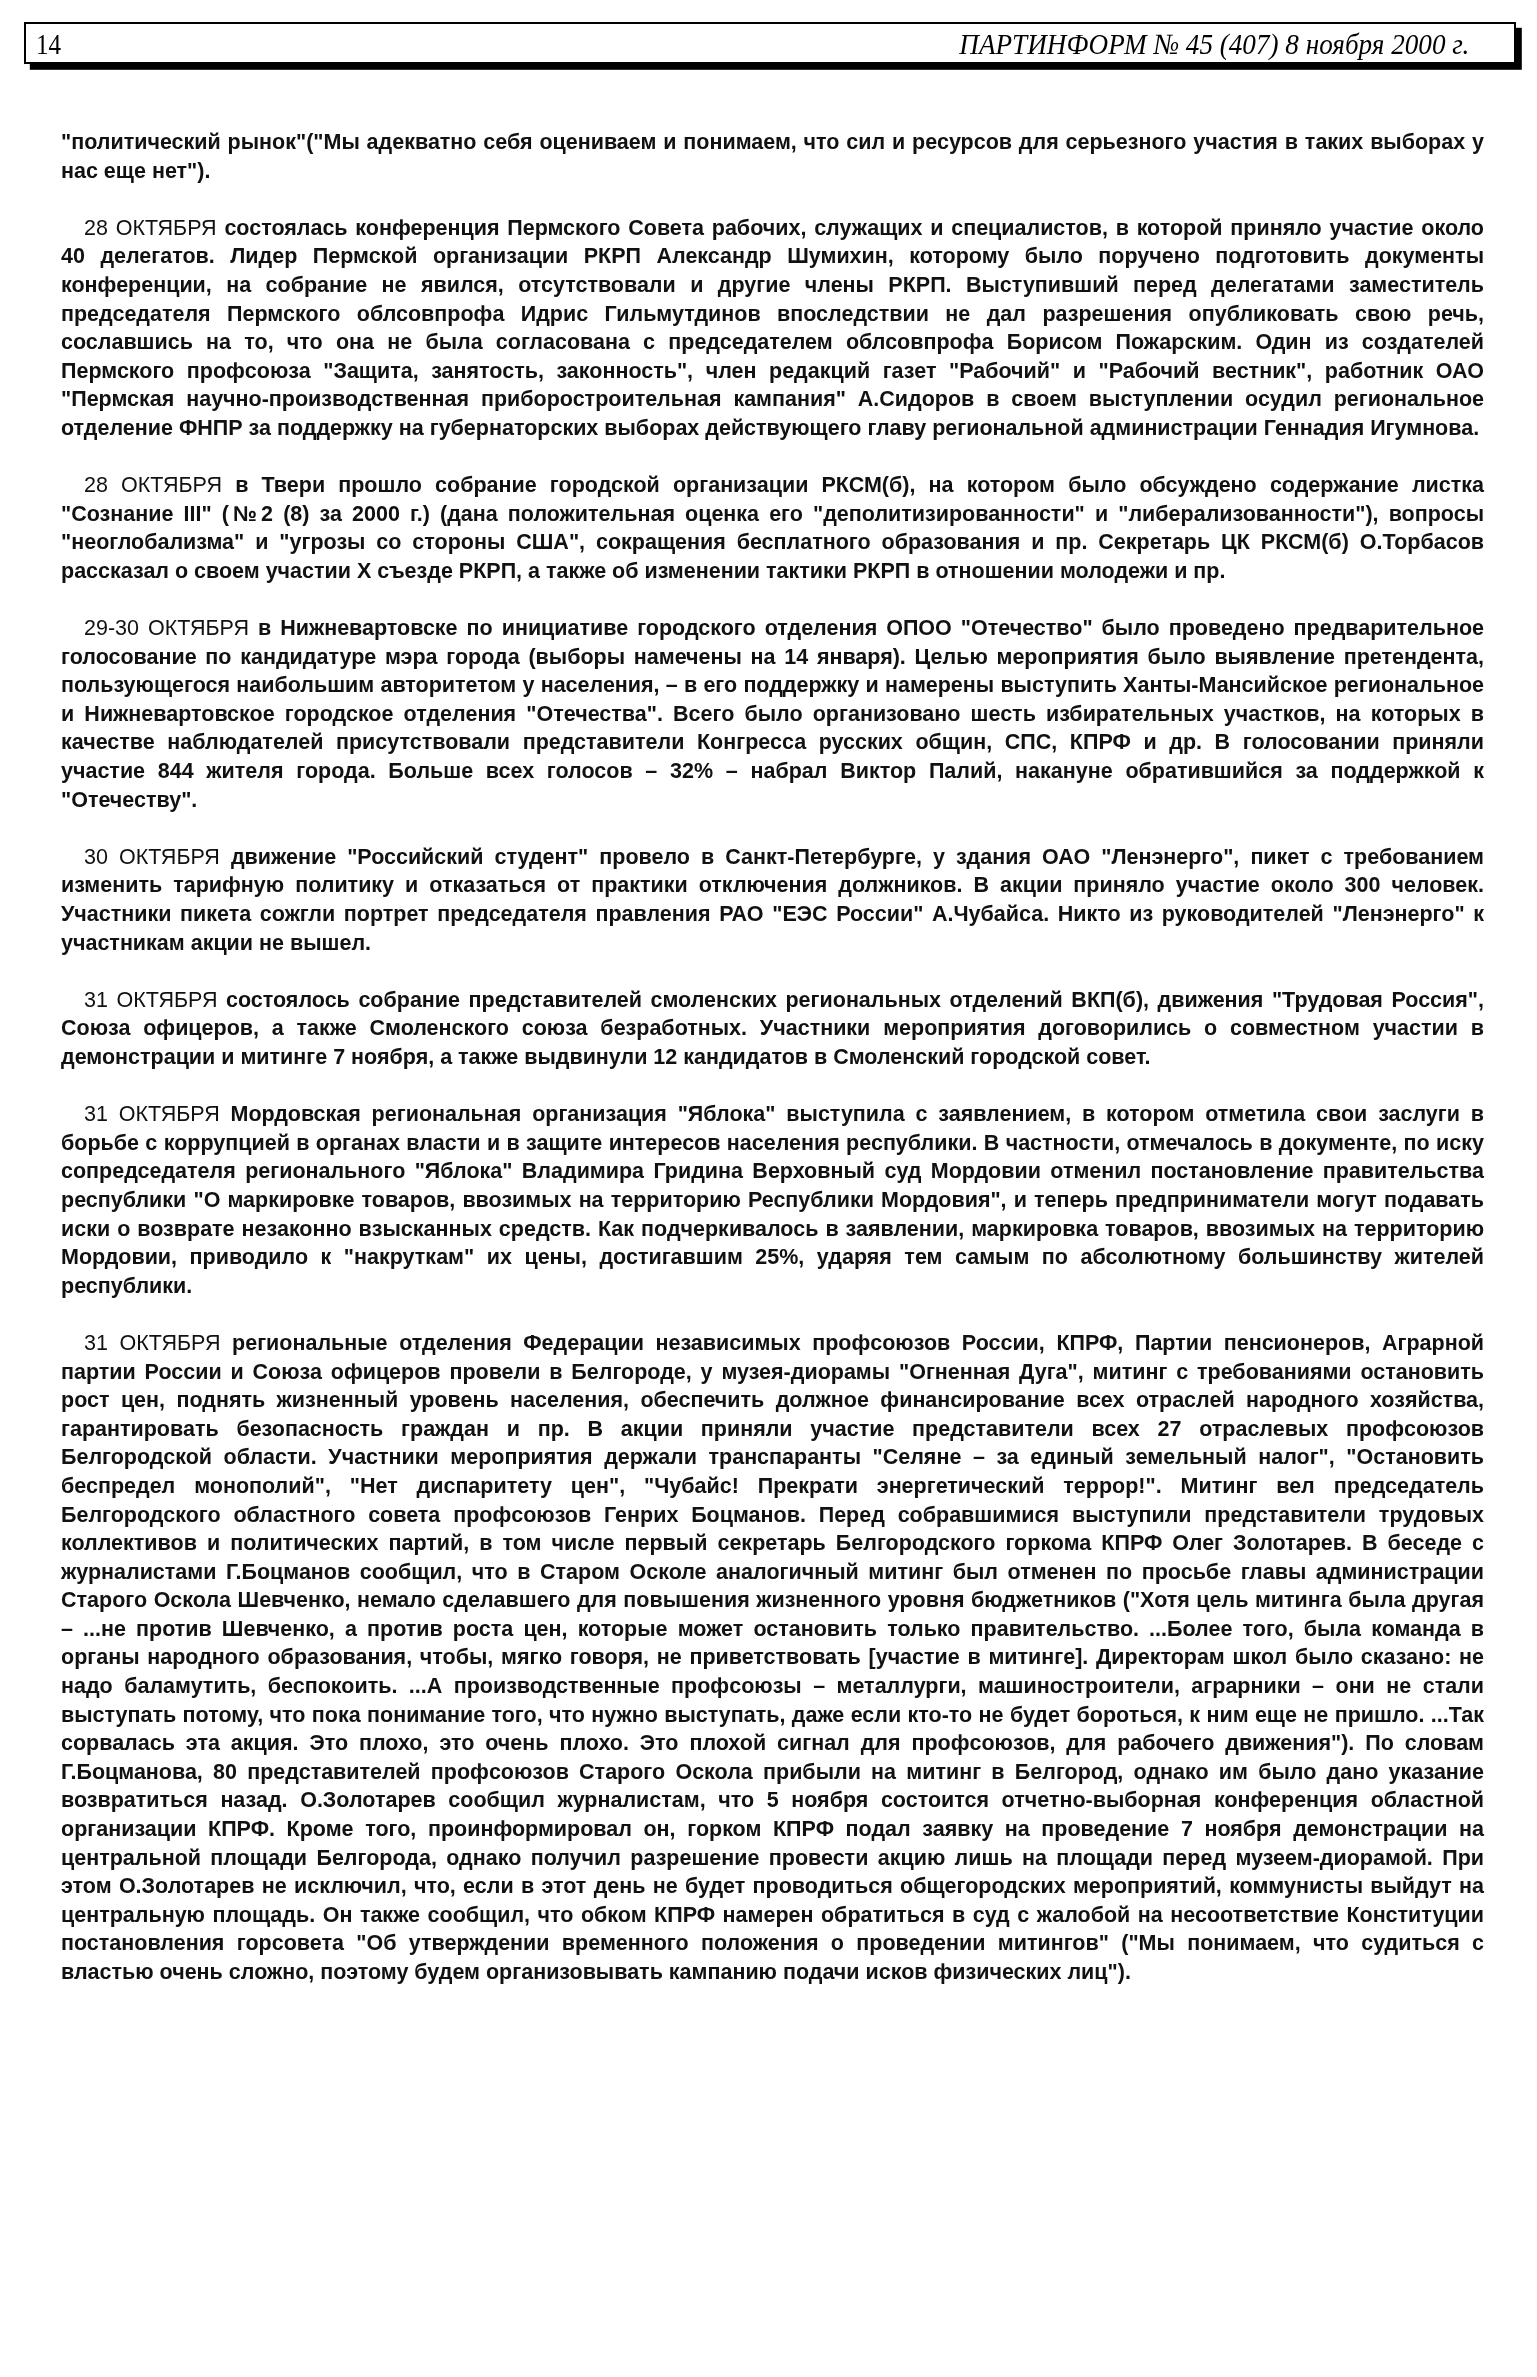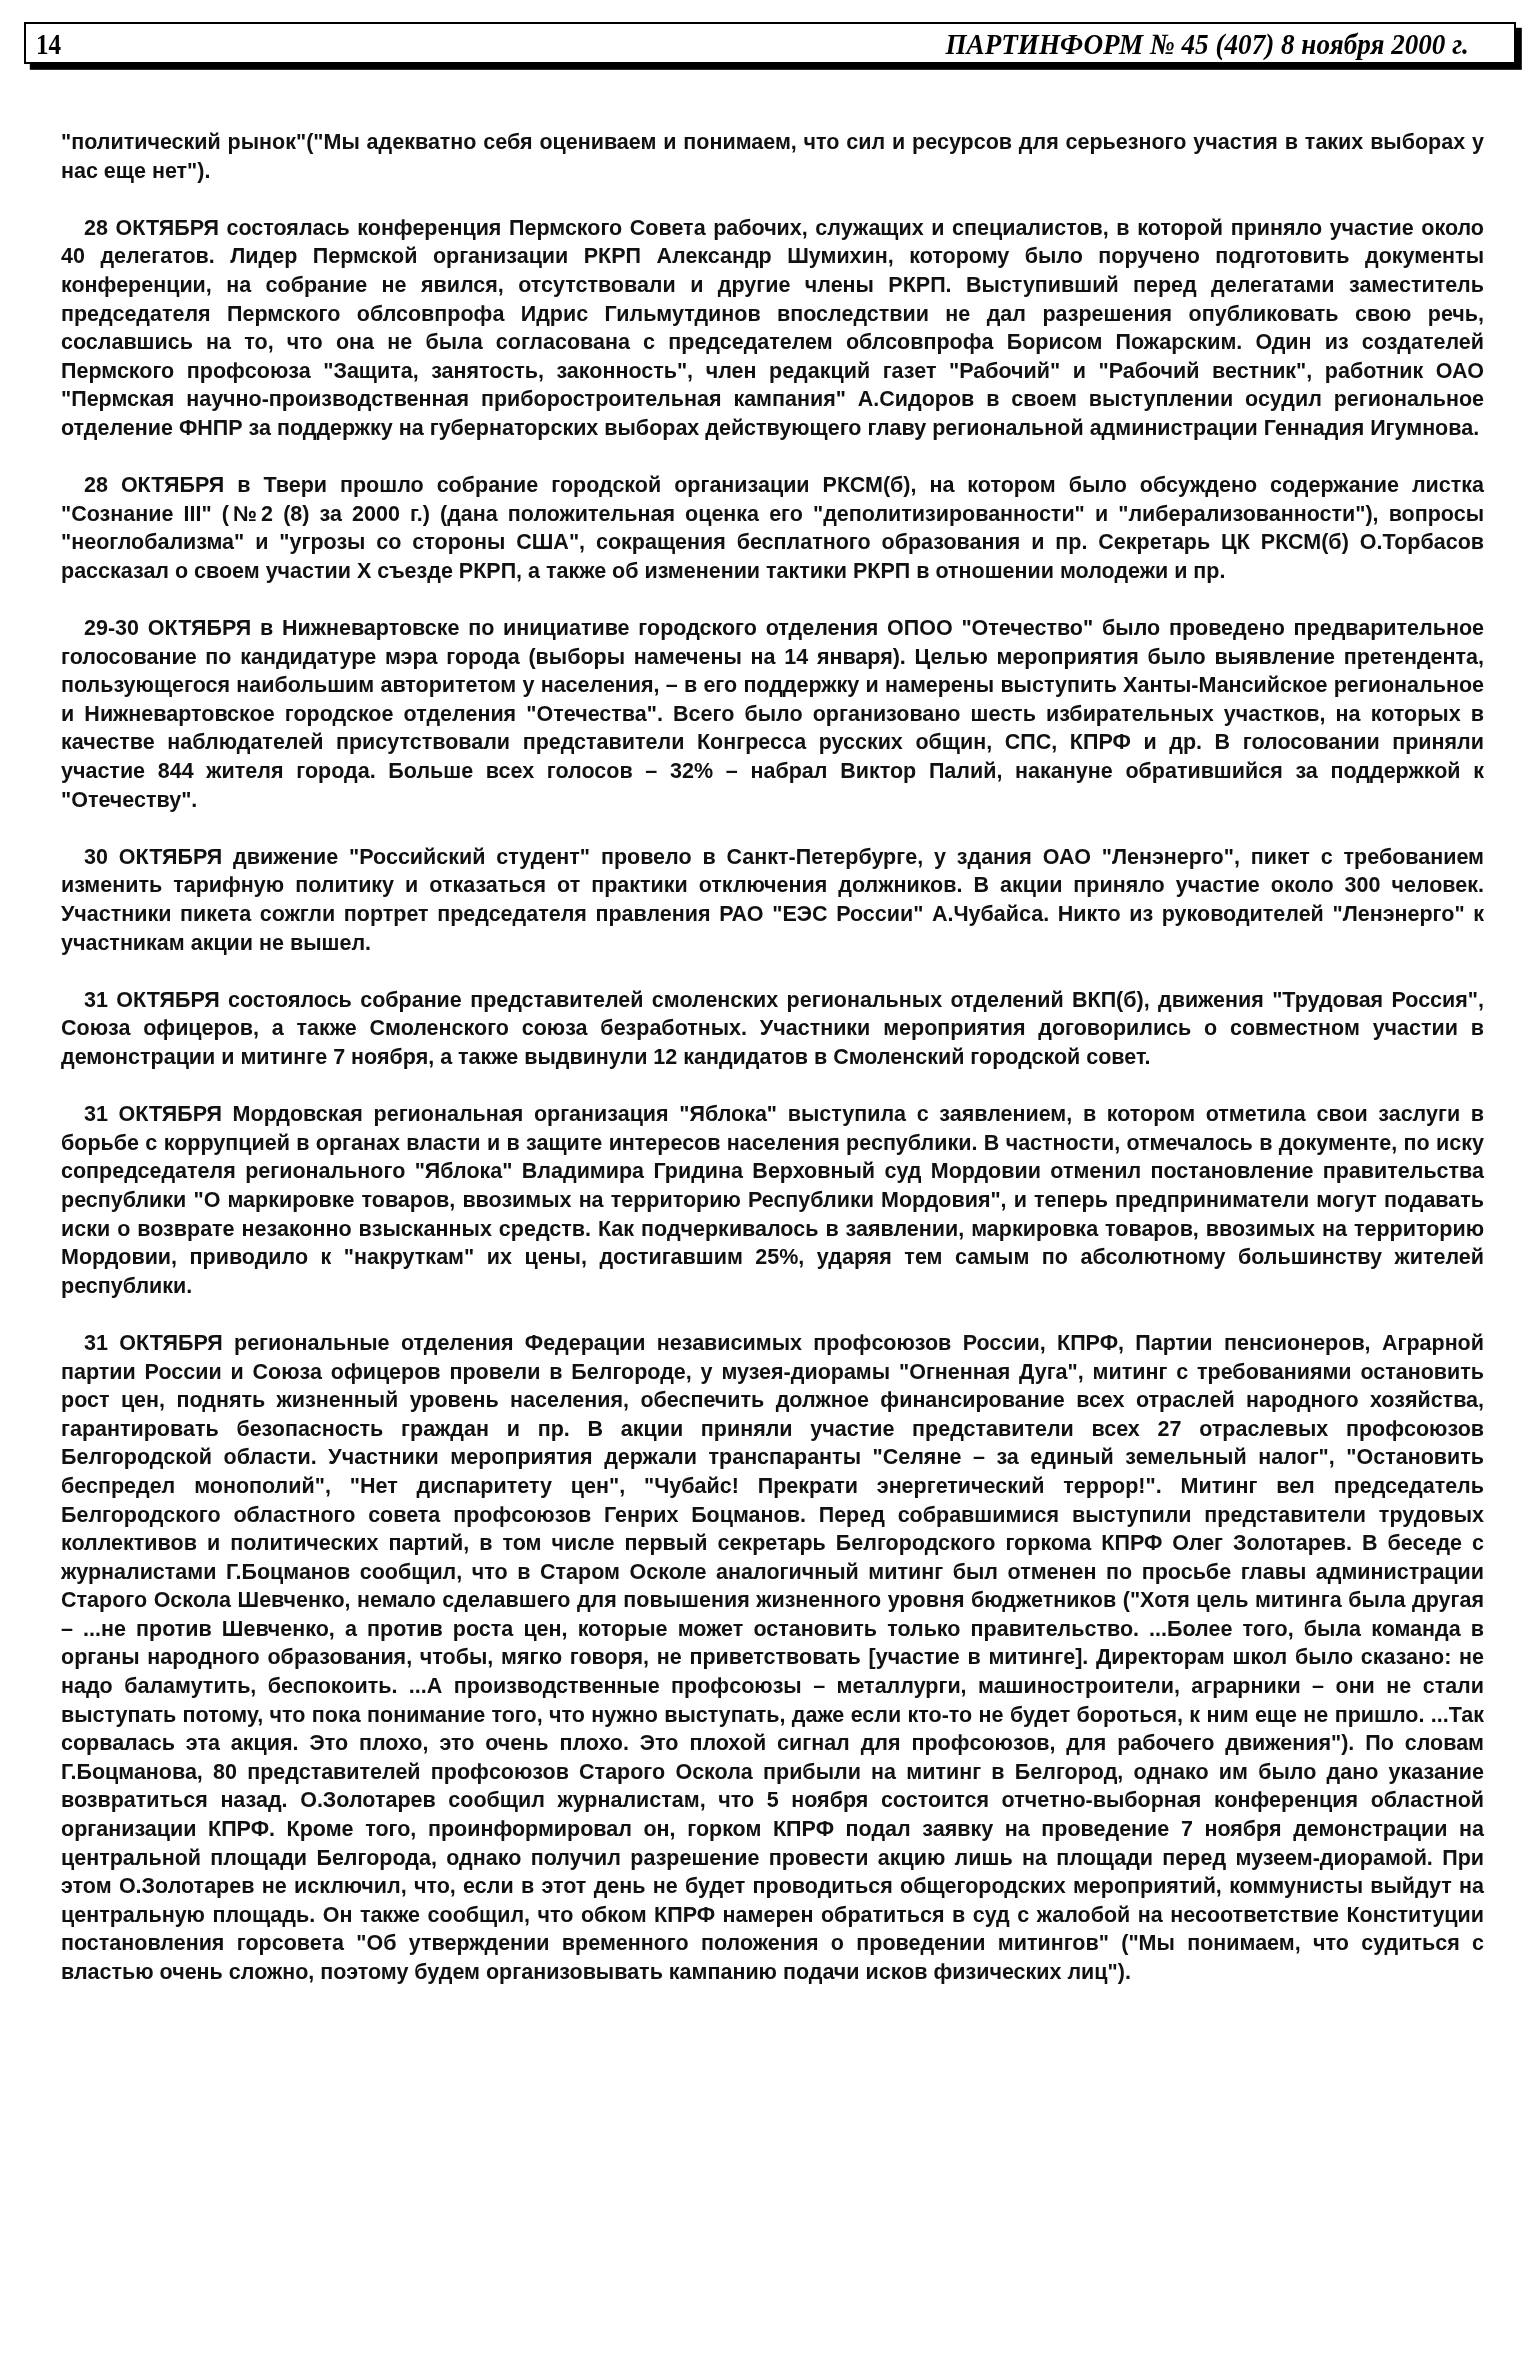--- a/index.html
+++ b/index.html
@@ -5,21 +5,20 @@
   html, body { margin: 0; padding: 0; background: #ffffff; }
   body { width: 1537px; height: 2377px; position: relative; overflow: hidden; }
   .page-header {
     position: absolute;
     left: 24px; top: 22px;
     width: 1492px; height: 42px;
     border: 2.6px solid #000;
     box-shadow: 5.8px 5.8px 0 #000;
     background: #fff;
     box-sizing: border-box;
-    font-weight: bold;
   }
   .page-number {
     position: absolute;
     left: 10.2px; top: 2.6px;
     font-family: "Liberation Serif", serif;
     font-size: 29.5px;
     line-height: 35px;
     color: #000;
     transform: scaleX(0.85);
     transform-origin: left center;
@@ -44,21 +43,21 @@
     font-weight: bold;
     font-size: 21.5px;
     line-height: 28.6px;
     color: #111;
     text-align: justify;
   }
   .article p {
     margin: 0 0 28.6px 0;
   }
   .article p.indent { text-indent: 23px; }
-  .article .date { font-weight: bold; }
+  .article .date { font-weight: normal; }
 </style>
 </head>
 <body>
 
 <div class="page-header">
   <span class="page-number">14</span>
   <span class="masthead">ПАРТИНФОРМ № 45 (407) 8 ноября 2000 г.</span>
 </div>
 
 <div class="article">

